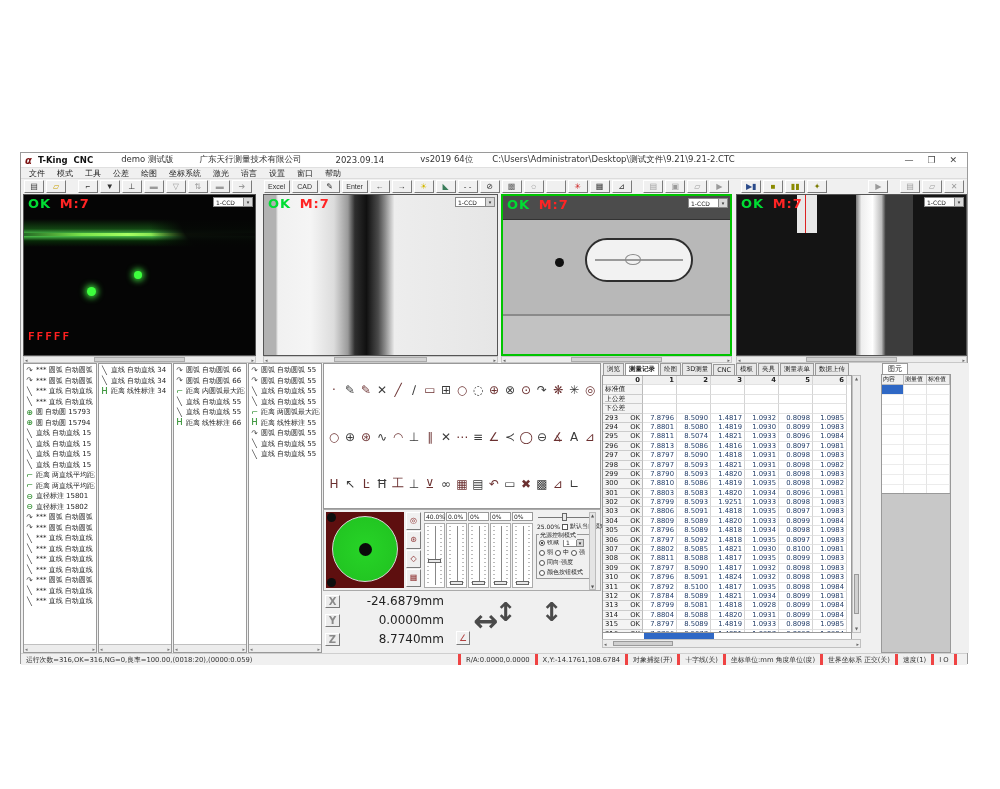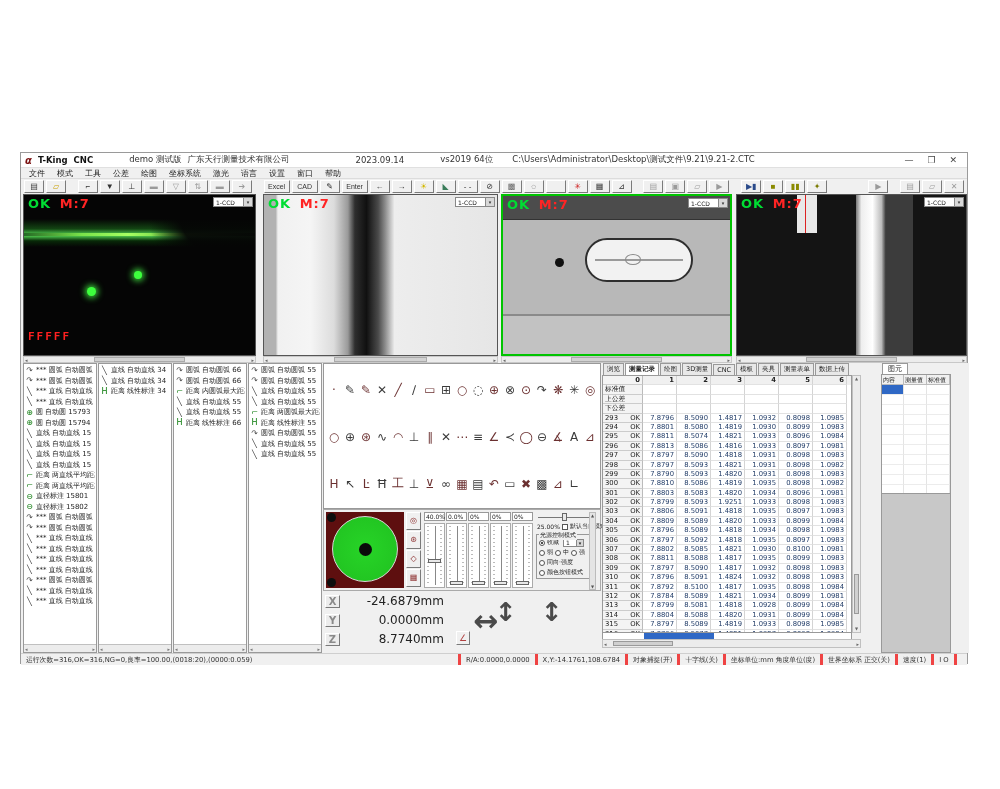--- a/index.html
+++ b/index.html
@@ -168,21 +168,21 @@
   .res-vscroll { position:absolute; left:250px; top:12px; width:9px; height:258px; background:#ececec; border:1px solid #c0c0c0;
     font-size:4px; color:#666; text-align:center; }
   .res-vscroll .vthumb { position:absolute; left:1px; right:1px; bottom:18px; height:40px; background:#d0d0d0; border:1px solid #9a9a9a; }
   .res-partial { position:absolute; left:0; top:270px; width:250px; height:6px; background:#fff; border-left:1px solid #999; border-right:1px solid #999; }
   .res-partial .blue { position:absolute; left:41px; top:0; width:70px; height:6px; background:#2f68c5; }
   .res-hscroll { position:absolute; left:0; top:276px; width:259px; height:9px; background:#ececec; border:1px solid #c0c0c0;
     display:flex; align-items:center; justify-content:space-between; font-size:5px; color:#666; padding:0 1px; }
   .res-hscroll .thumb { position:absolute; left:10px; width:60px; height:5px; background:#d0d0d0; border:1px solid #9a9a9a; }
 
   
-  .elements { position:absolute; left:860px; top:0; width:70px; height:290px; background:#f0f0f0; }
+  .elements { position:absolute; left:860px; top:0; width:70px; height:290px; background:#f0f0f0;font-family:Liberation Mono, monospace; }
   .el-tab { position:absolute; left:1px; top:0; width:26px; height:11px; background:#fff; border:1px solid #999;
     border-bottom:none; font-size:7px; text-align:center; line-height:10px; }
   .el-table { position:absolute; left:0; top:11px; width:70px; height:120px; background:#fff; border:1px solid #999; overflow:hidden; }
   .el-hdr { display:flex; height:10px; background:#f0f0f0; font-size:6px; line-height:9px; }
   .el-hdr span { border-right:1px solid #bbb; border-bottom:1px solid #bbb; padding-left:1px; overflow:hidden; white-space:nowrap; }
   .el-c0 { flex:0 0 22px; } .el-c1 { flex:0 0 23px; } .el-c2 { flex:1; }
   .el-row { display:flex; height:10px; }
   .el-row span { border-right:1px solid #e4e4e4; border-bottom:1px solid #ececec; }
   .el-row.sel .el-c0 { background:#2f68c5; }
   .el-gray { position:absolute; left:0; top:131px; width:70px; height:159px; background:#c8c8c8; border:1px solid #999; border-top:none; }
@@ -197,23 +197,23 @@
 </head>
 <body>
 
 <div class="page">
 <div class="app">
 
   <div class="titlebar">
     <span class="logo">α</span>
     <span class="t-strong">T-King</span>
     <span class="t-strong">CNC</span>
-    <span class="t-dim" style="margin-left:30px">demo 测试版</span>
-    <span class="t-dim" style="">广东天行测量技术有限公司</span>
-    <span class="t-dim" style="margin-left:60px">2023.09.14</span>
+    <span class="t-dim" style="margin-left:22px">demo 测试版</span>
+    <span class="t-dim" style="margin-left:20px">广东天行测量技术有限公司</span>
+    <span class="t-dim" style="margin-left:28px">2023.09.14</span>
     <span class="t-dim" style="margin-left:30px">vs2019 64位</span>
     <span class="t-path">C:\Users\Administrator\Desktop\测试文件\9.21\9.21-2.CTC</span>
     <span class="win-controls">
       <span>—</span>
       <span>❐</span>
       <span>✕</span>
     </span>
   </div>
 
   <div class="menubar">

